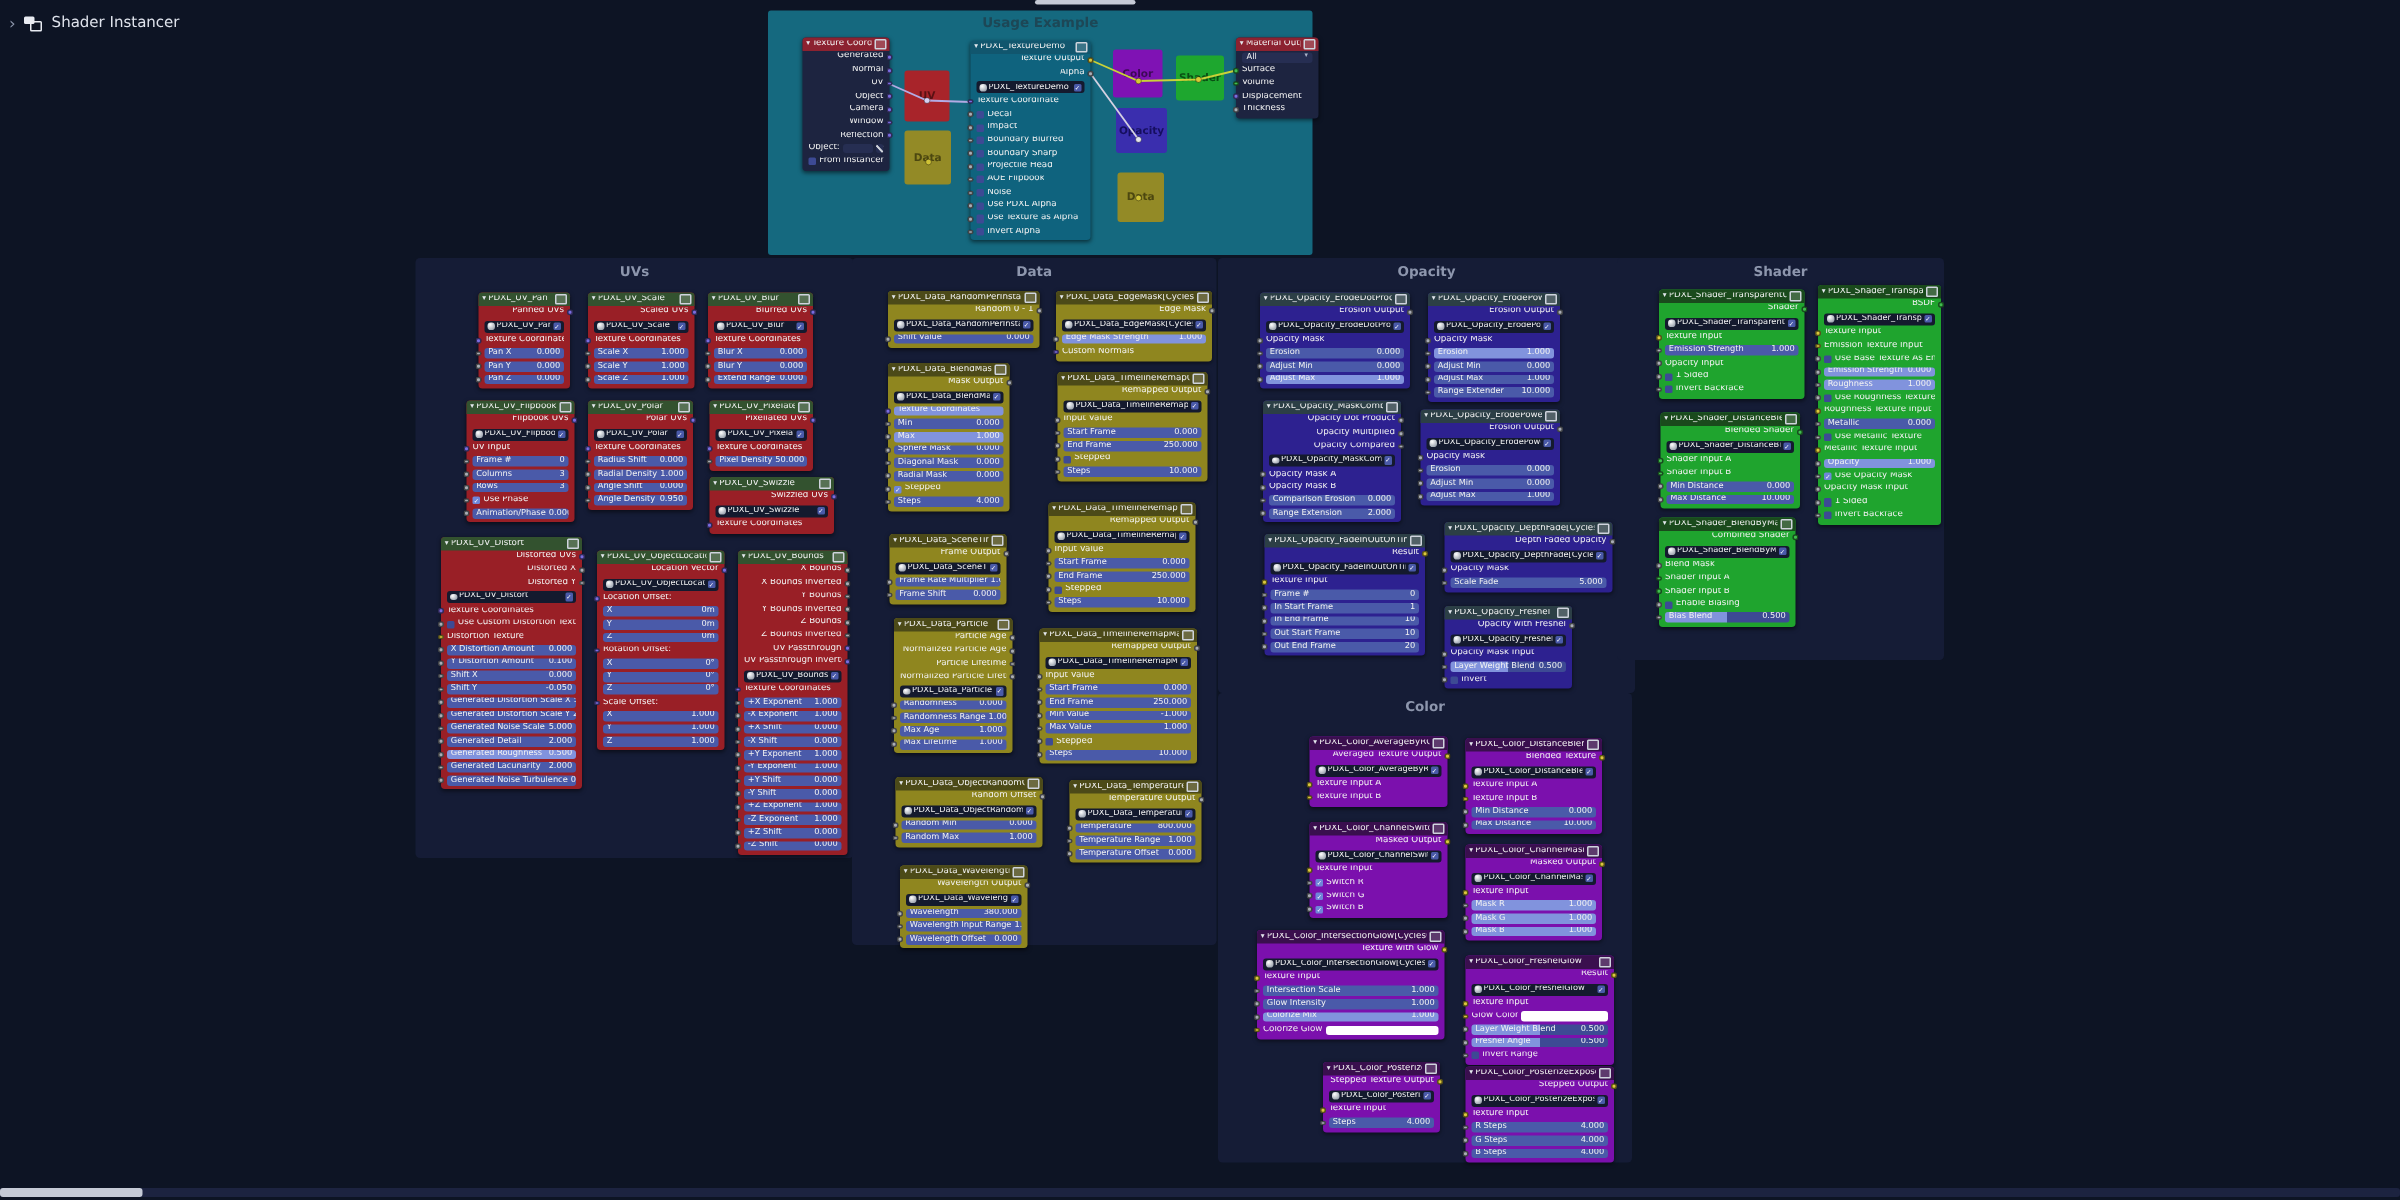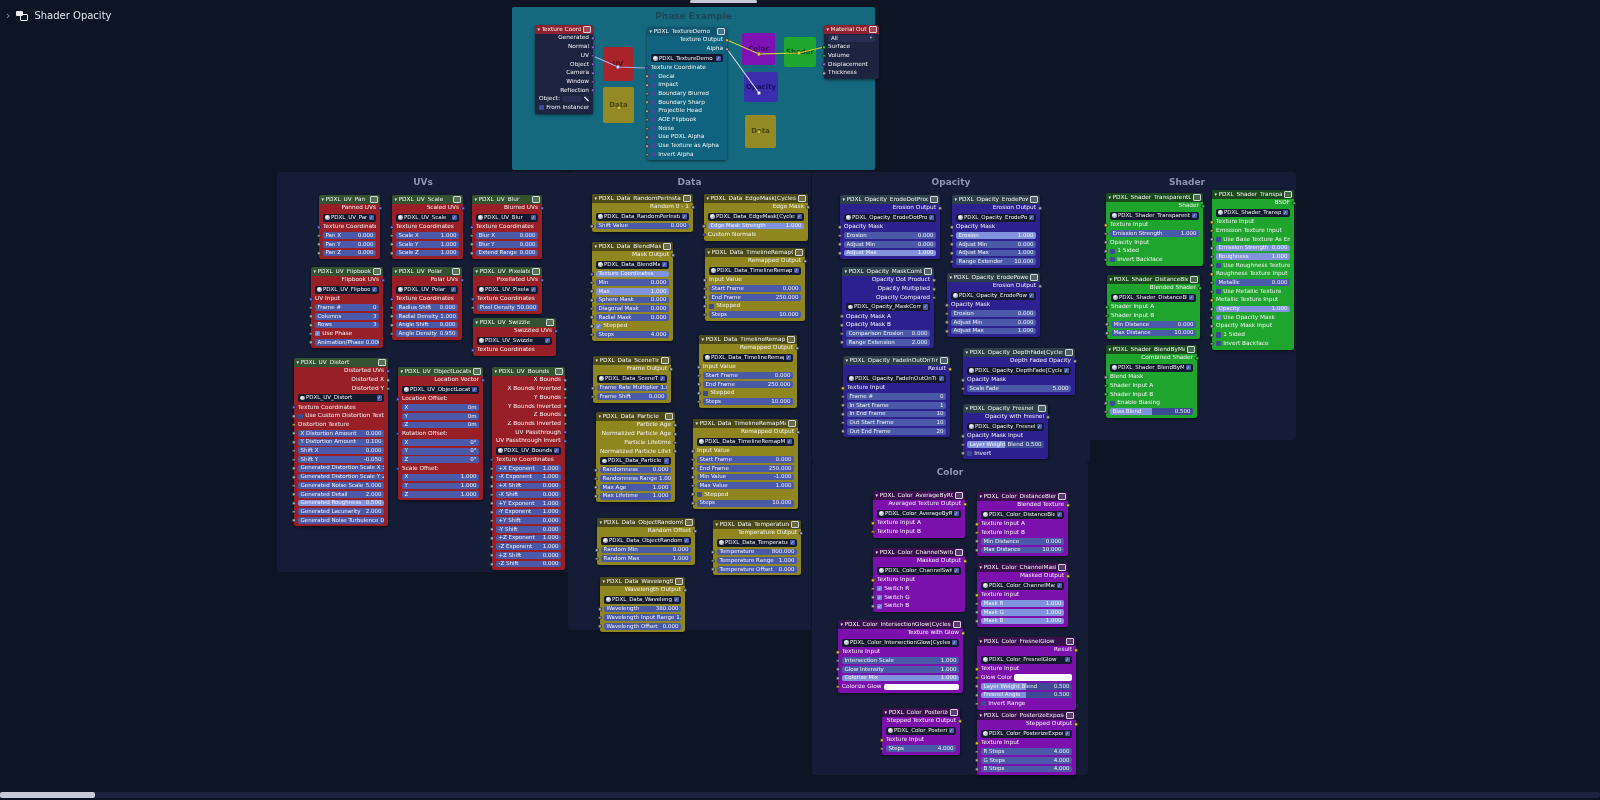--- a/index.html
+++ b/index.html
@@ -64,21 +64,21 @@
     <div class="section" style="left: 812px; top: 172px; width: 278px; height: 290px;">
       <div class="sec-title">Opacity</div>
     </div>
     <div class="section" style="left: 1078px; top: 172px; width: 218px; height: 268px;">
       <div class="sec-title">Shader</div>
     </div>
     <div class="section" style="left: 812px; top: 462px; width: 276px; height: 313px;">
       <div class="sec-title">Color</div>
     </div>
     <div class="usage" style="left: 512px; top: 7px; width: 363px; height: 163px;">
-      <div class="usage-title">Phase Example</div>
+      <div class="usage-title">Usage Example</div>
     </div>
     <div class="nframe" style="left: 603px; top: 47px; width: 30px; height: 34px; background: rgb(168, 36, 42);">
       <div class="nframe-label" style="color: rgb(88, 16, 19);">UV</div>
     </div>
     <div class="nframe" style="left: 603px; top: 87px; width: 31px; height: 36px; background: rgb(147, 138, 38);">
       <div class="nframe-label" style="color: rgb(76, 71, 16);">Data</div>
     </div>
     <div class="nframe" style="left: 742px; top: 33px; width: 33px; height: 32px; background: rgb(127, 18, 180);">
       <div class="nframe-label" style="color: rgb(60, 9, 86);">Color</div>
     </div>
@@ -2188,18 +2188,18 @@
           <div class="pl">B Steps</div>
           <div class="pv">4.000</div>
         </div>
       </div>
     </div>
   </div>
 
 <div class="topbar">
   <span class="bc-chev">›</span>
   <span class="ntico"></span>
-  <span class="bc-title">Shader Opacity</span>
+  <span class="bc-title">Shader Instancer</span>
 </div>
 
 <div class="sb" style="left: 690px; top: 0px; width: 67px; height: 3px; background: rgb(197, 202, 214);"></div>
 <div class="sb" style="left: 0px; top: 792px; width: 1600px; height: 6px; background: rgb(28, 35, 64);"></div>
 <div class="sb" style="left: 0px; top: 792px; width: 95px; height: 6px; background: rgb(197, 202, 214);"></div>
 
 </body></html>

